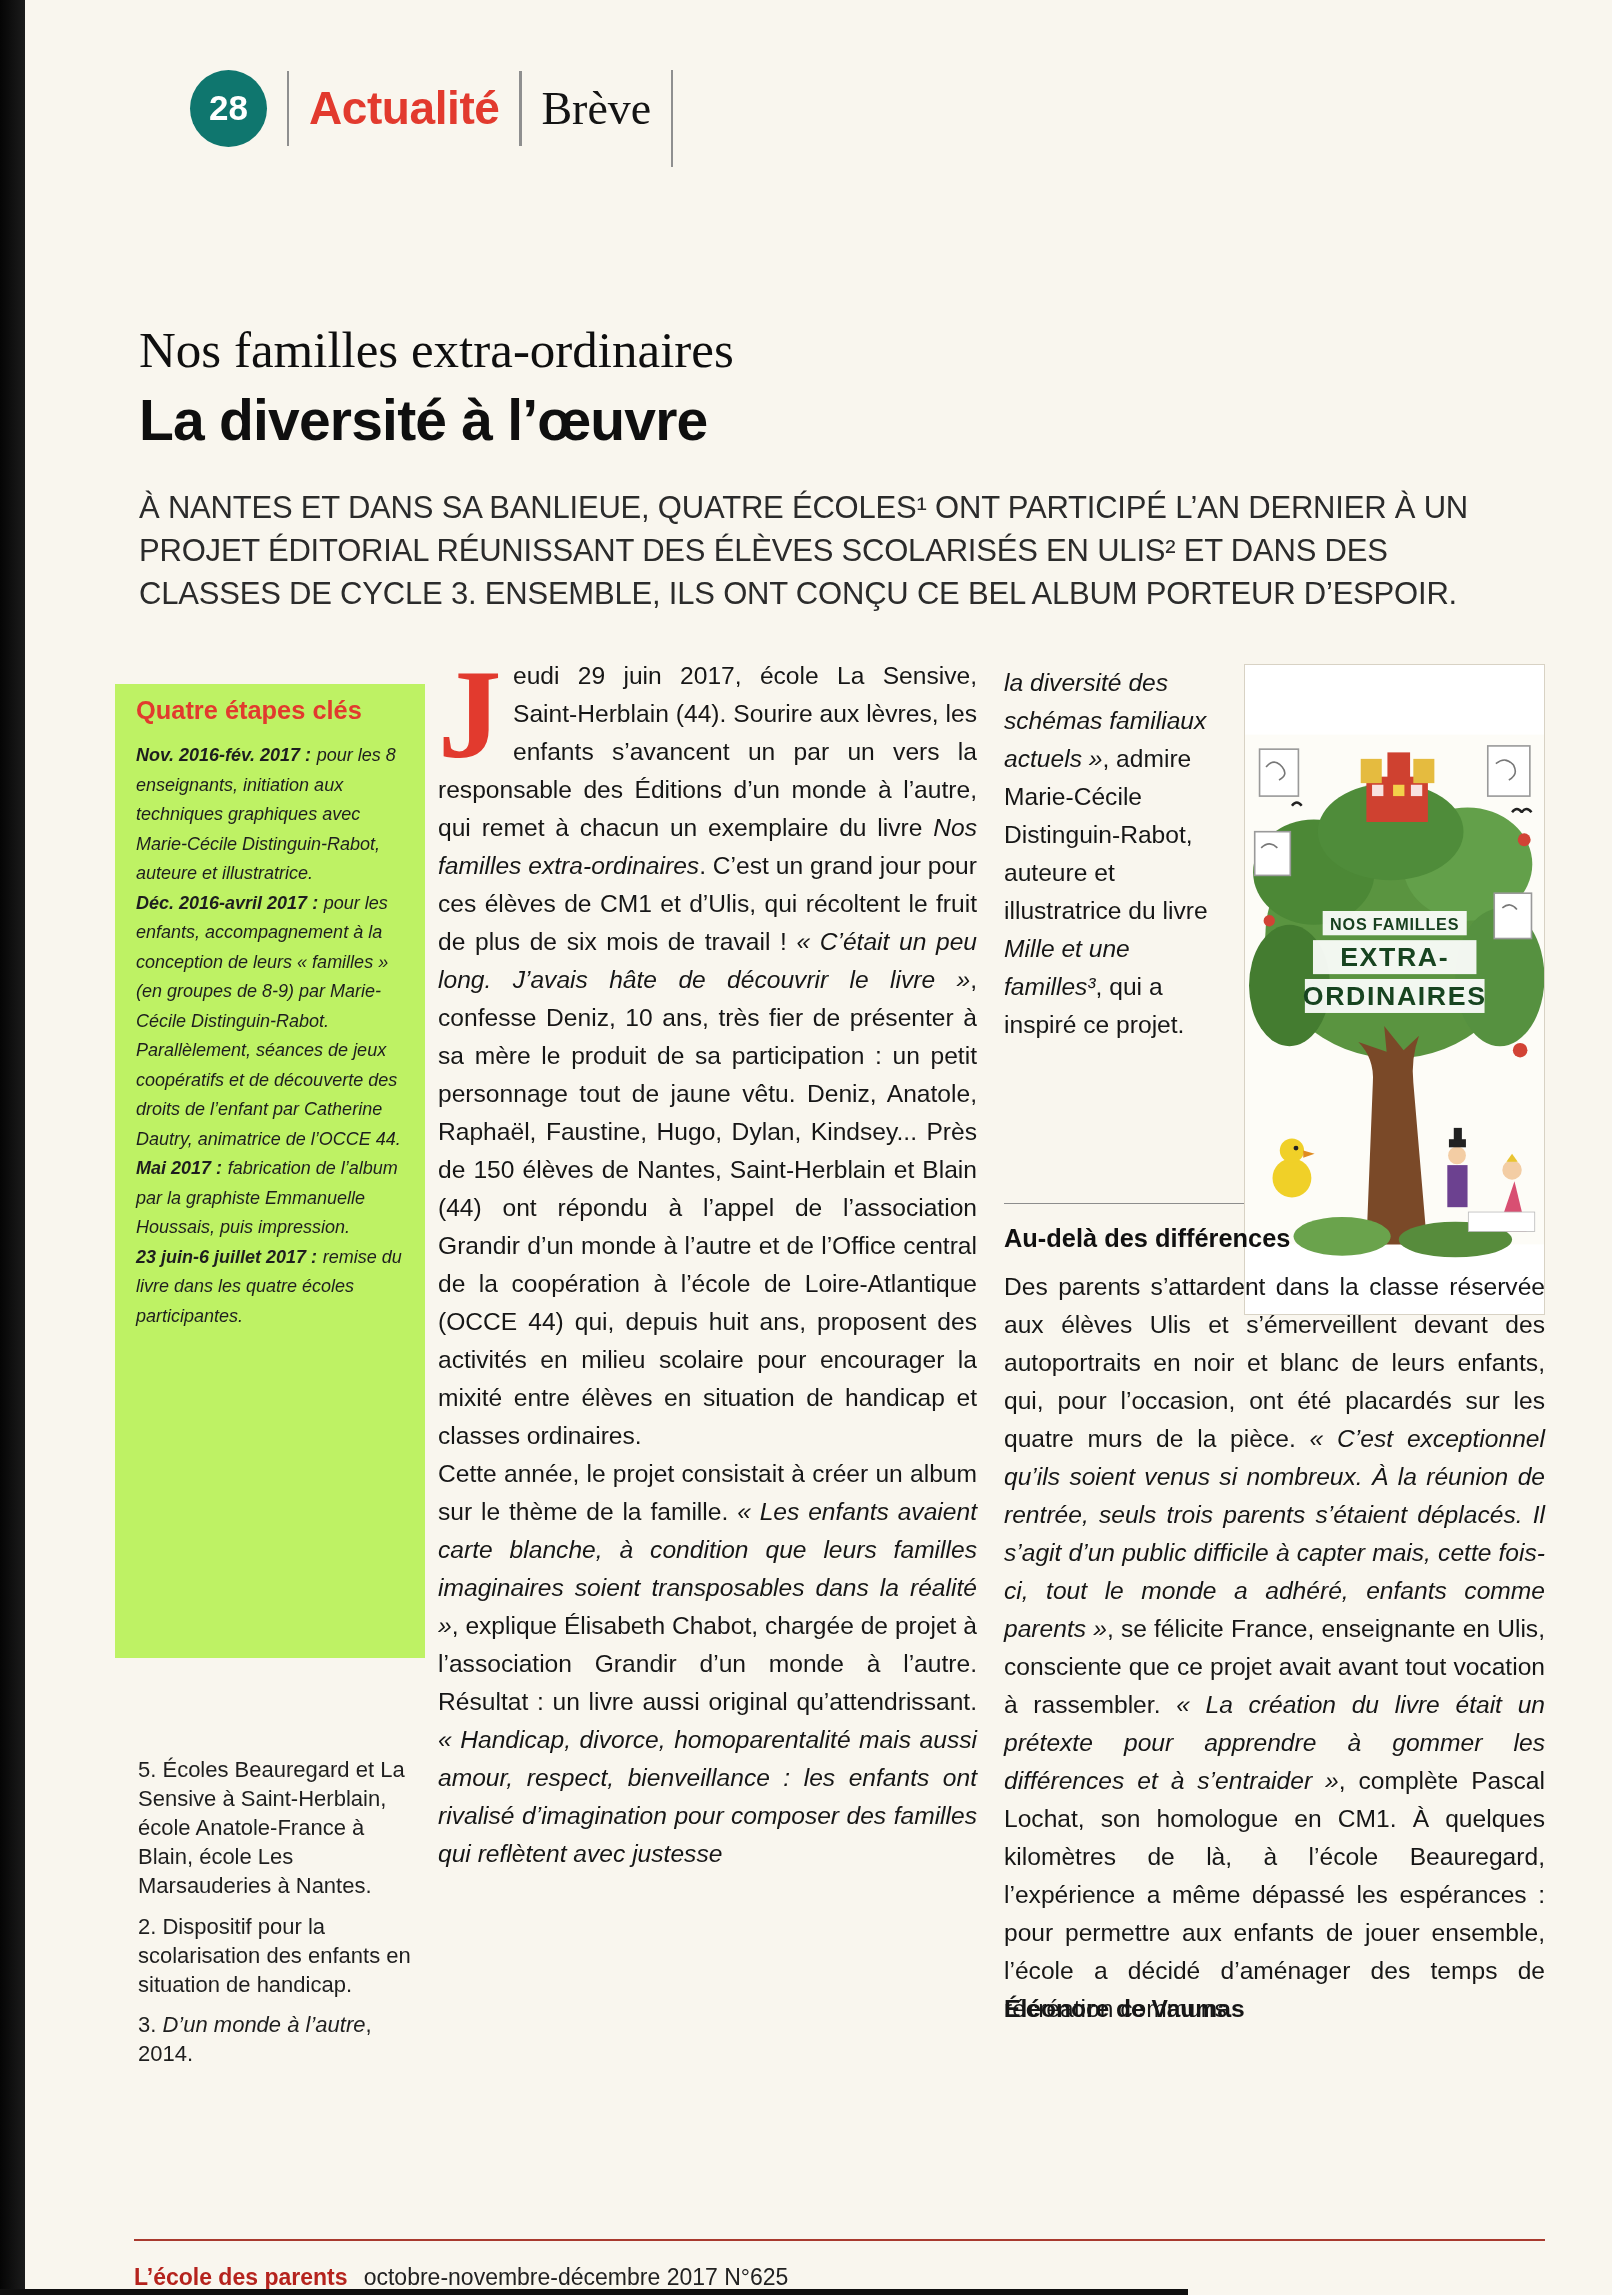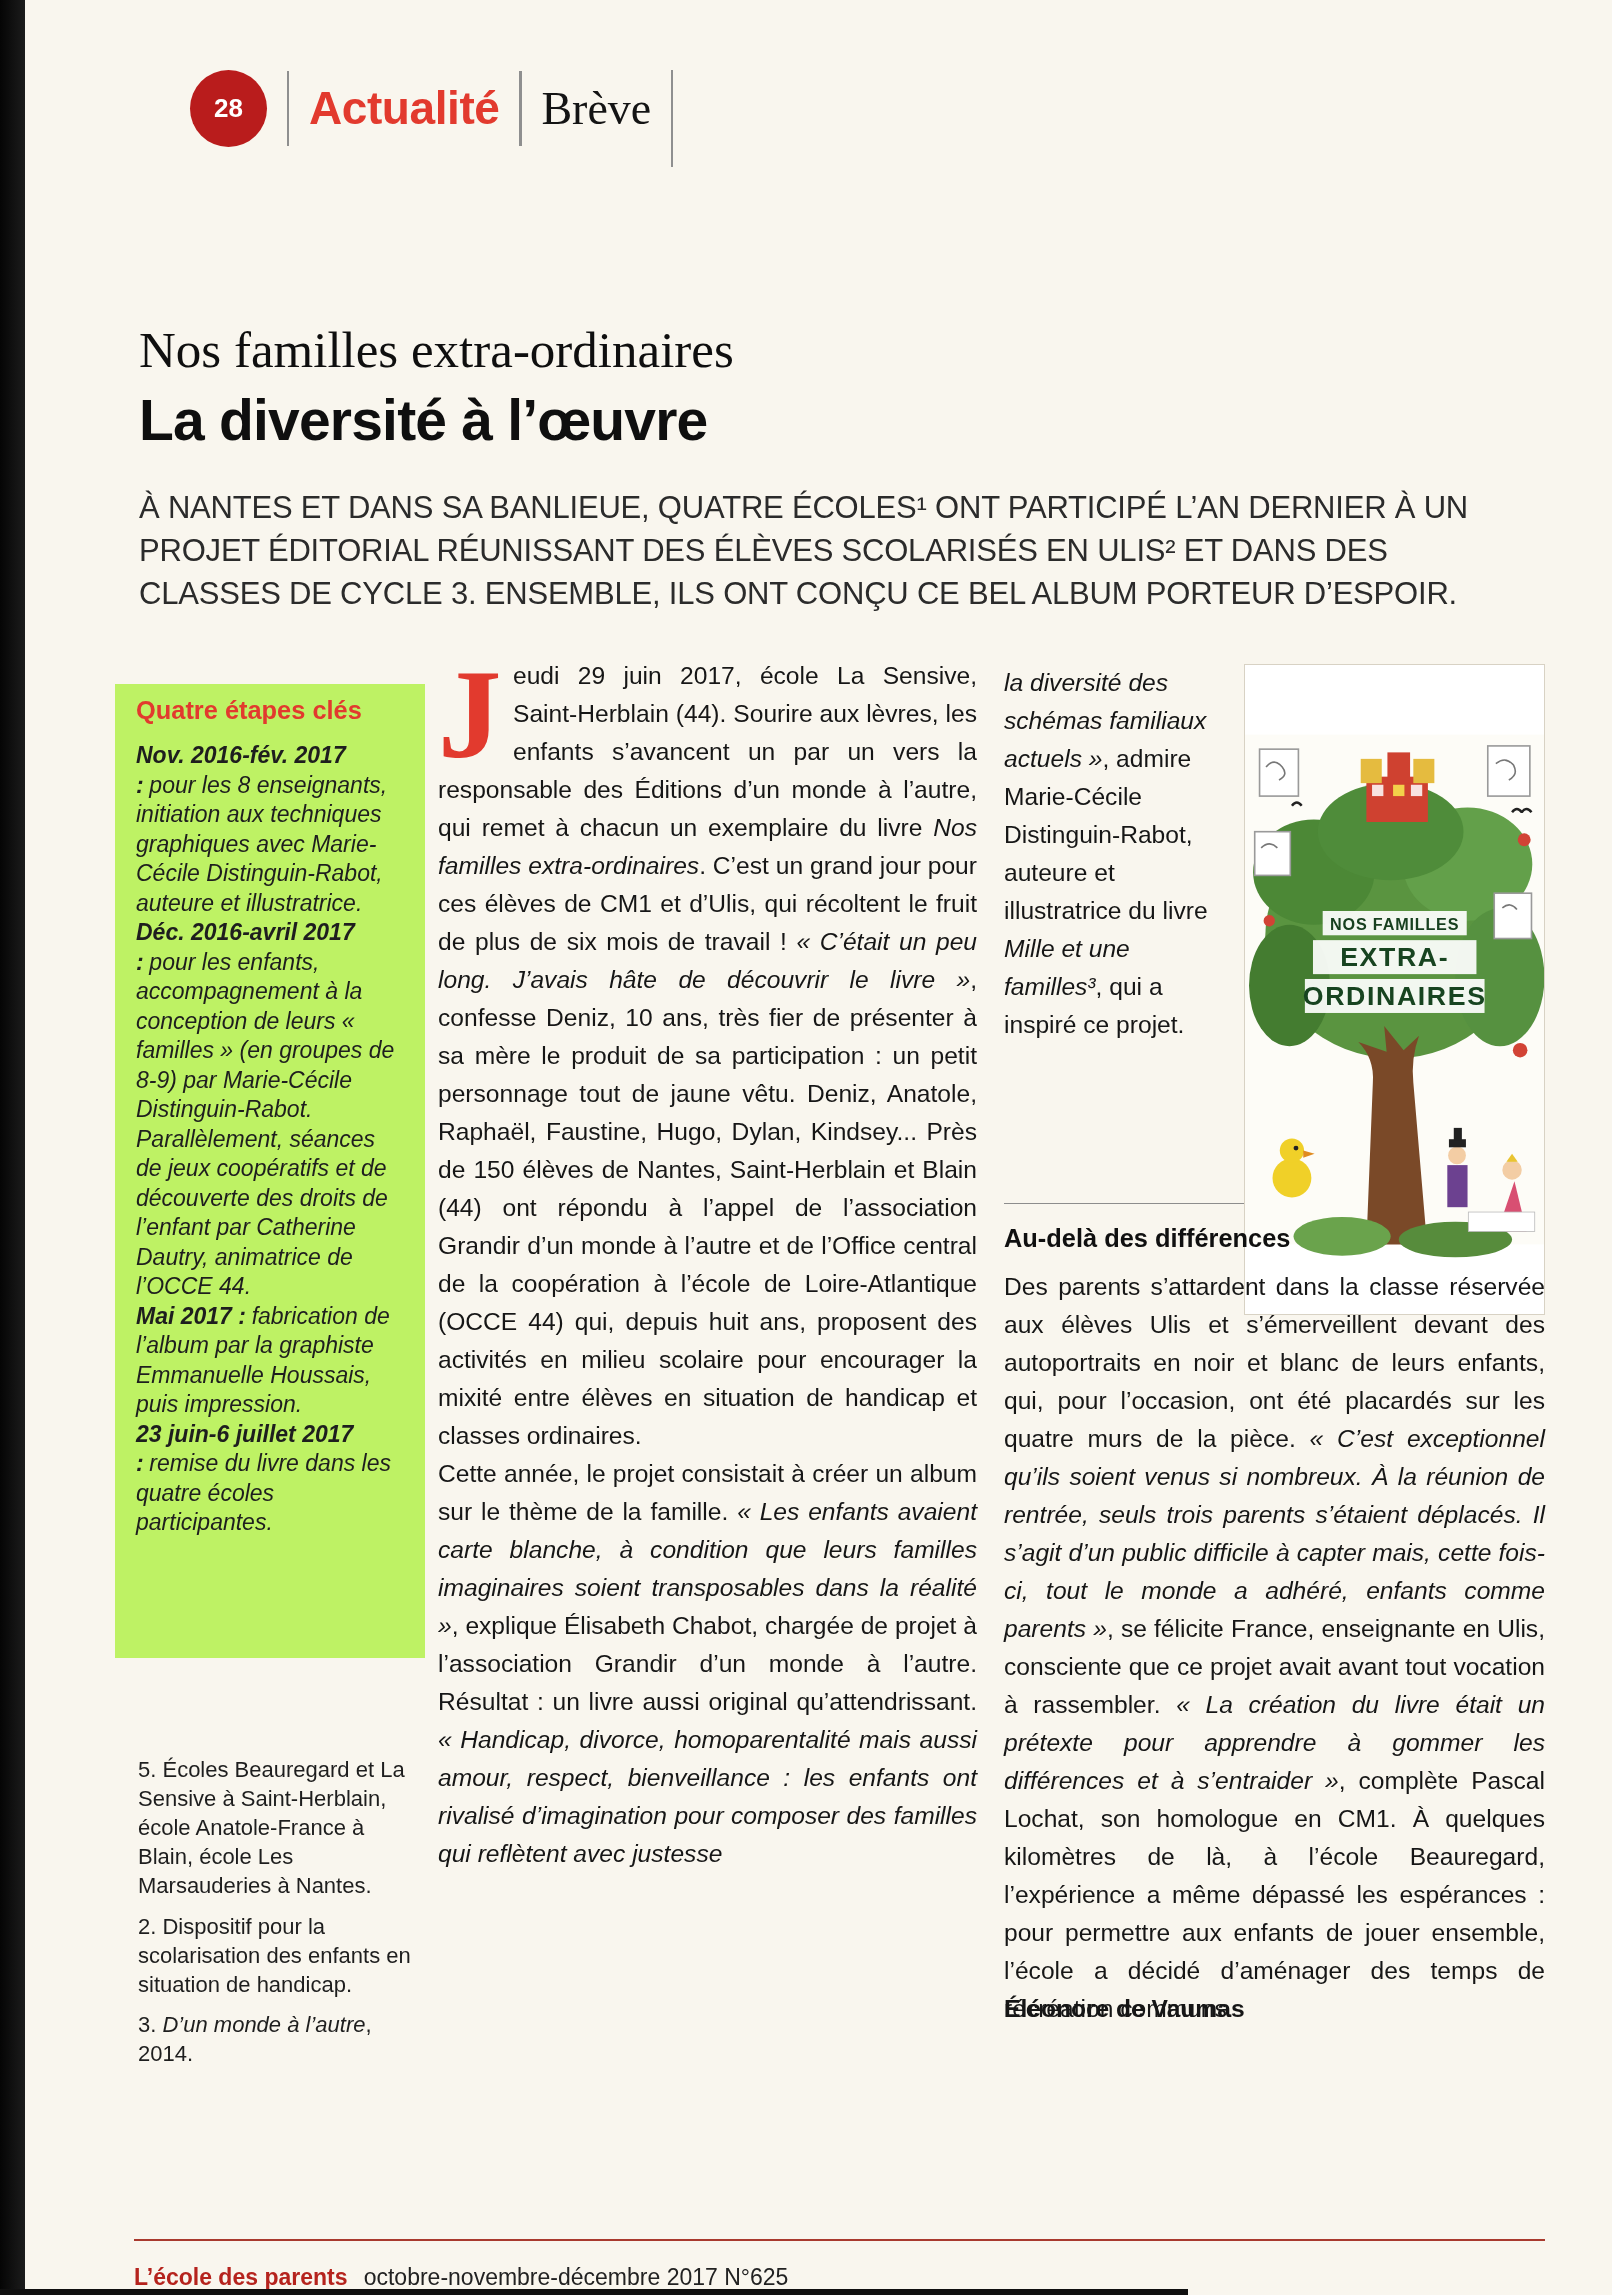--- a/index.html
+++ b/index.html
@@ -9,38 +9,38 @@
     font-family:"Liberation Sans",sans-serif;
     color:#161616;
     overflow:hidden;
   }
   .scan-edge{position:absolute;left:0;top:0;width:24.6px;height:2295px;
     background:linear-gradient(90deg,#050505,#1c1c1c);z-index:6;}
   .scan-bottom{position:absolute;left:0;bottom:0;width:1188px;height:5.7px;background:#101010;z-index:6;}
 
   
   .page-header{position:absolute;left:190px;top:67px;display:flex;align-items:center;gap:19.7px;height:82px;}
-  .page-num{width:77px;height:77px;border-radius:50%;background:#b91c1c;color:#fff;
-    font-size:26px;font-weight:700;display:flex;align-items:center;justify-content:center;}
+  .page-num{width:77px;height:77px;border-radius:50%;background:#0f766e;color:#fff;
+    font-size:35px;font-weight:700;display:flex;align-items:center;justify-content:center;}
   .hsep{width:2.5px;height:75px;background:#8f8f8f;}
   .hsep.tall{height:97px;align-self:flex-start;margin-top:3.3px;}
   .section-label{font-size:46px;font-weight:700;color:#e23a2e;letter-spacing:-0.4px;}
   .subsection-label{font-family:"Liberation Serif",serif;font-size:46px;color:#141414;}
 
   
   .title-block{position:absolute;left:139px;top:321px;width:1385px;}
   .kicker{font-family:"Liberation Serif",serif;font-size:51px;font-weight:400;color:#0f0f0f;margin:0;}
   .main-title{font-size:57px;font-weight:700;color:#0f0f0f;margin:8.2px 0 0;letter-spacing:-0.8px;}
   .standfirst{margin:33px 0 0;font-size:31px;line-height:43px;color:#2b2b2b;letter-spacing:-0.2px;}
 
   
   .sidebar{position:absolute;left:115px;top:684px;width:310px;min-height:974px;
     background:#bef264;padding:12px 21px;box-sizing:border-box;}
   .sidebar-title{color:#e23a2e;font-weight:700;font-size:25.4px;margin:0 0 16.4px;}
-  .sb-entry{font-size:23px;line-height:29.5px;font-style:italic;margin:0;color:#1e1e1e;}
+  .sb-entry{font-size:18px;line-height:29.5px;font-style:italic;margin:0;color:#1e1e1e;}
   .sb-entry .lead{font-weight:700;margin-right:5.7px;}
 
   
   .footnotes{position:absolute;left:138px;top:1755px;width:285px;font-size:22px;line-height:29px;color:#1e1e1e;}
   .footnote{margin:0 0 11.5px;}
 
   
   .col-mid{position:absolute;left:438px;top:657px;width:539px;
     font-size:24.6px;line-height:38px;text-align:justify;hyphens:auto;}
   .col-mid p{margin:0;}

